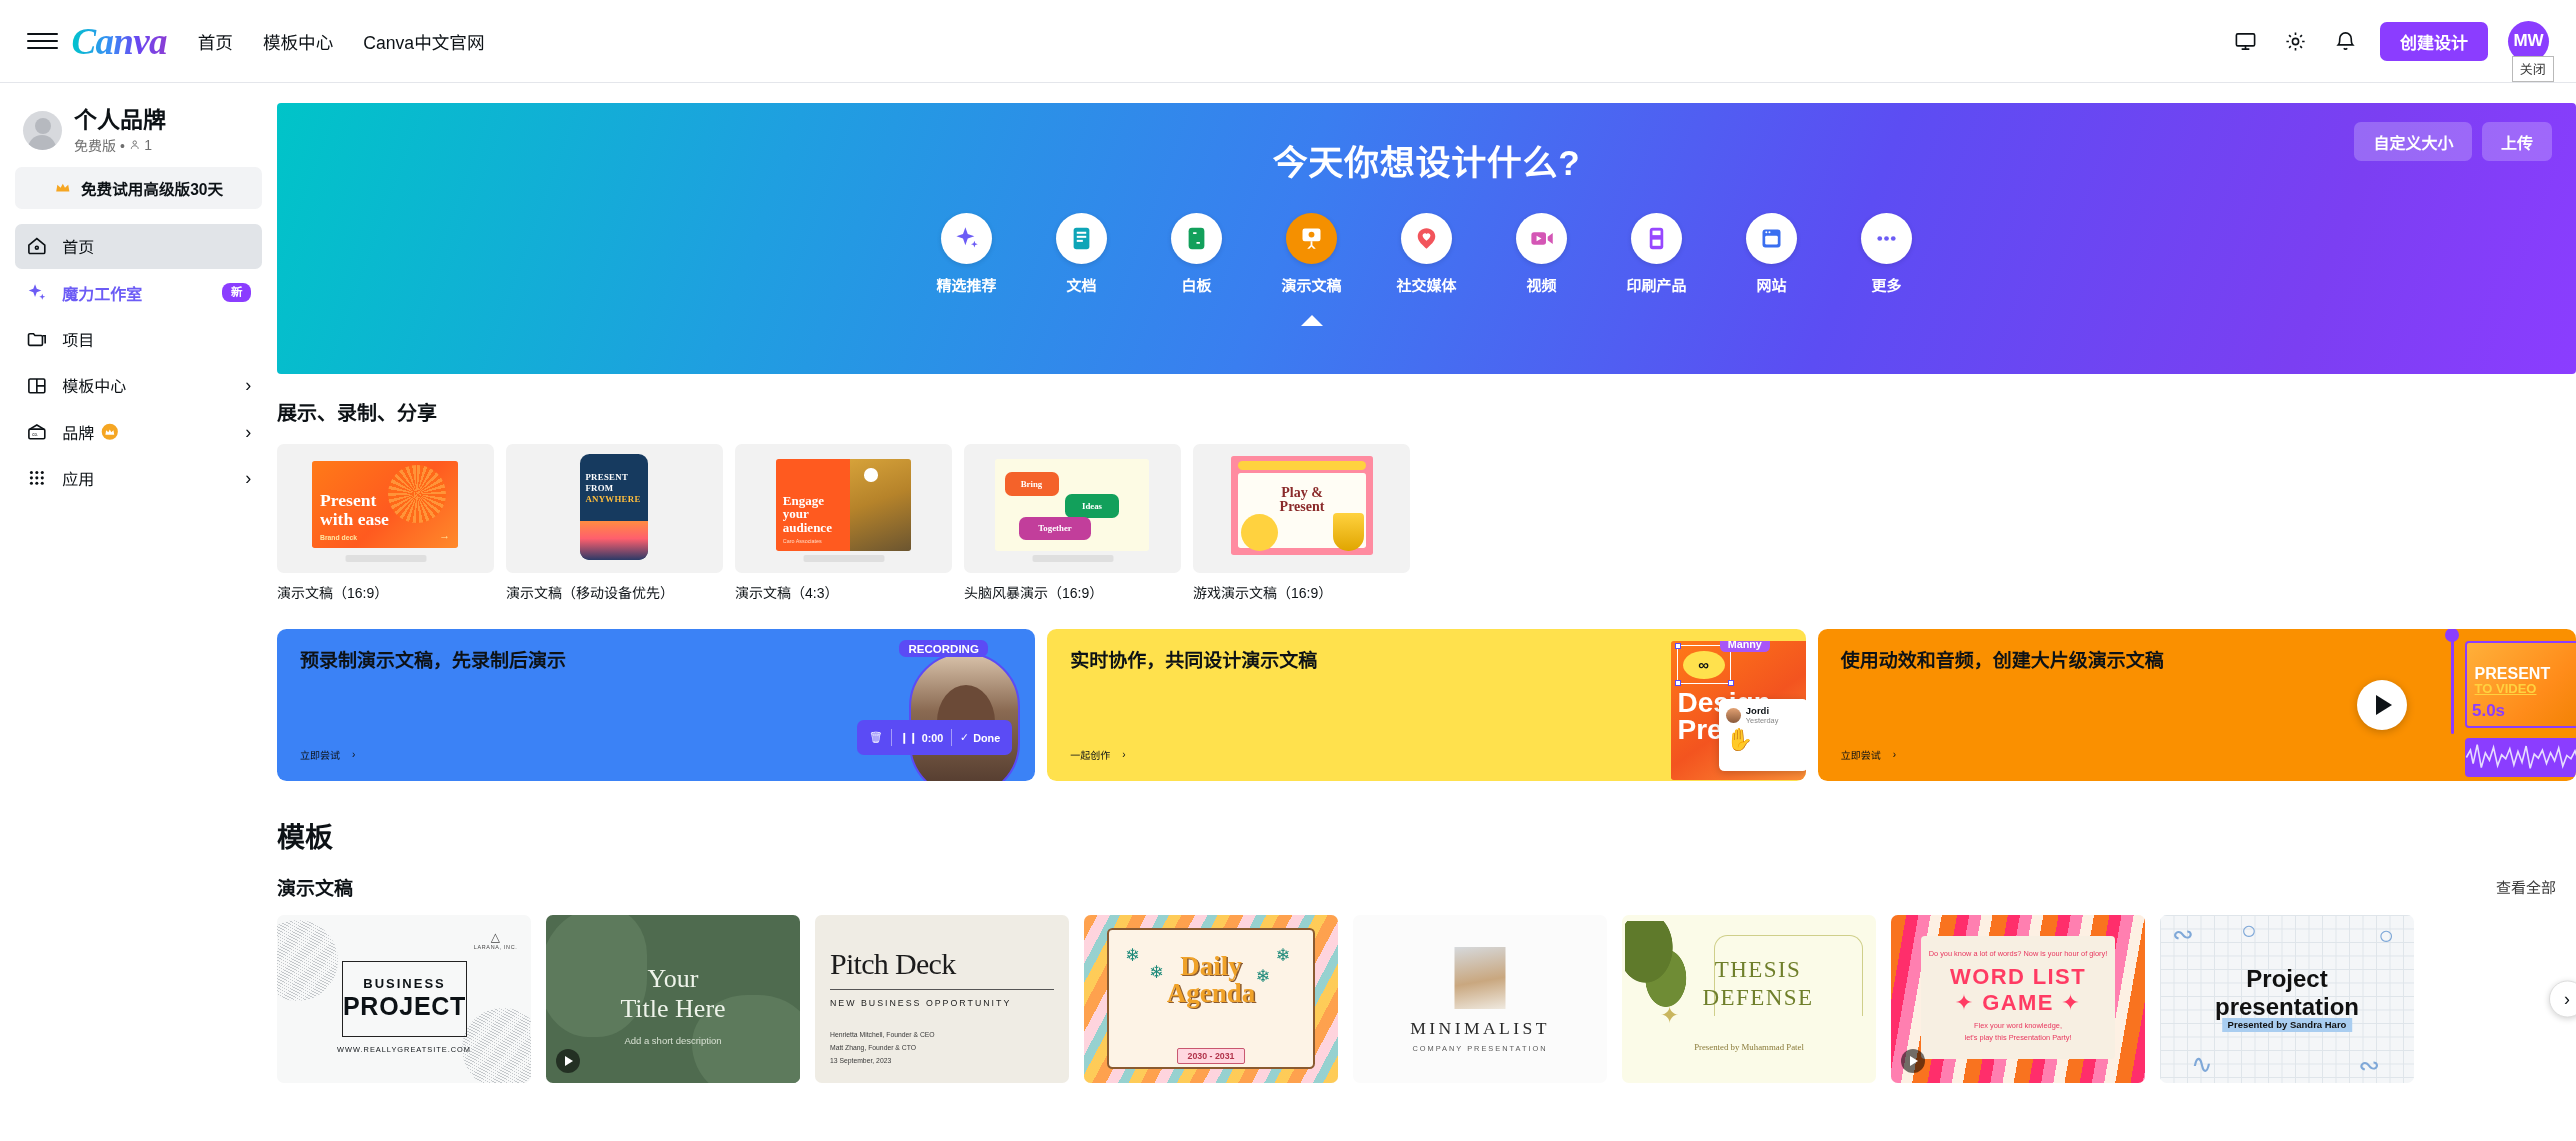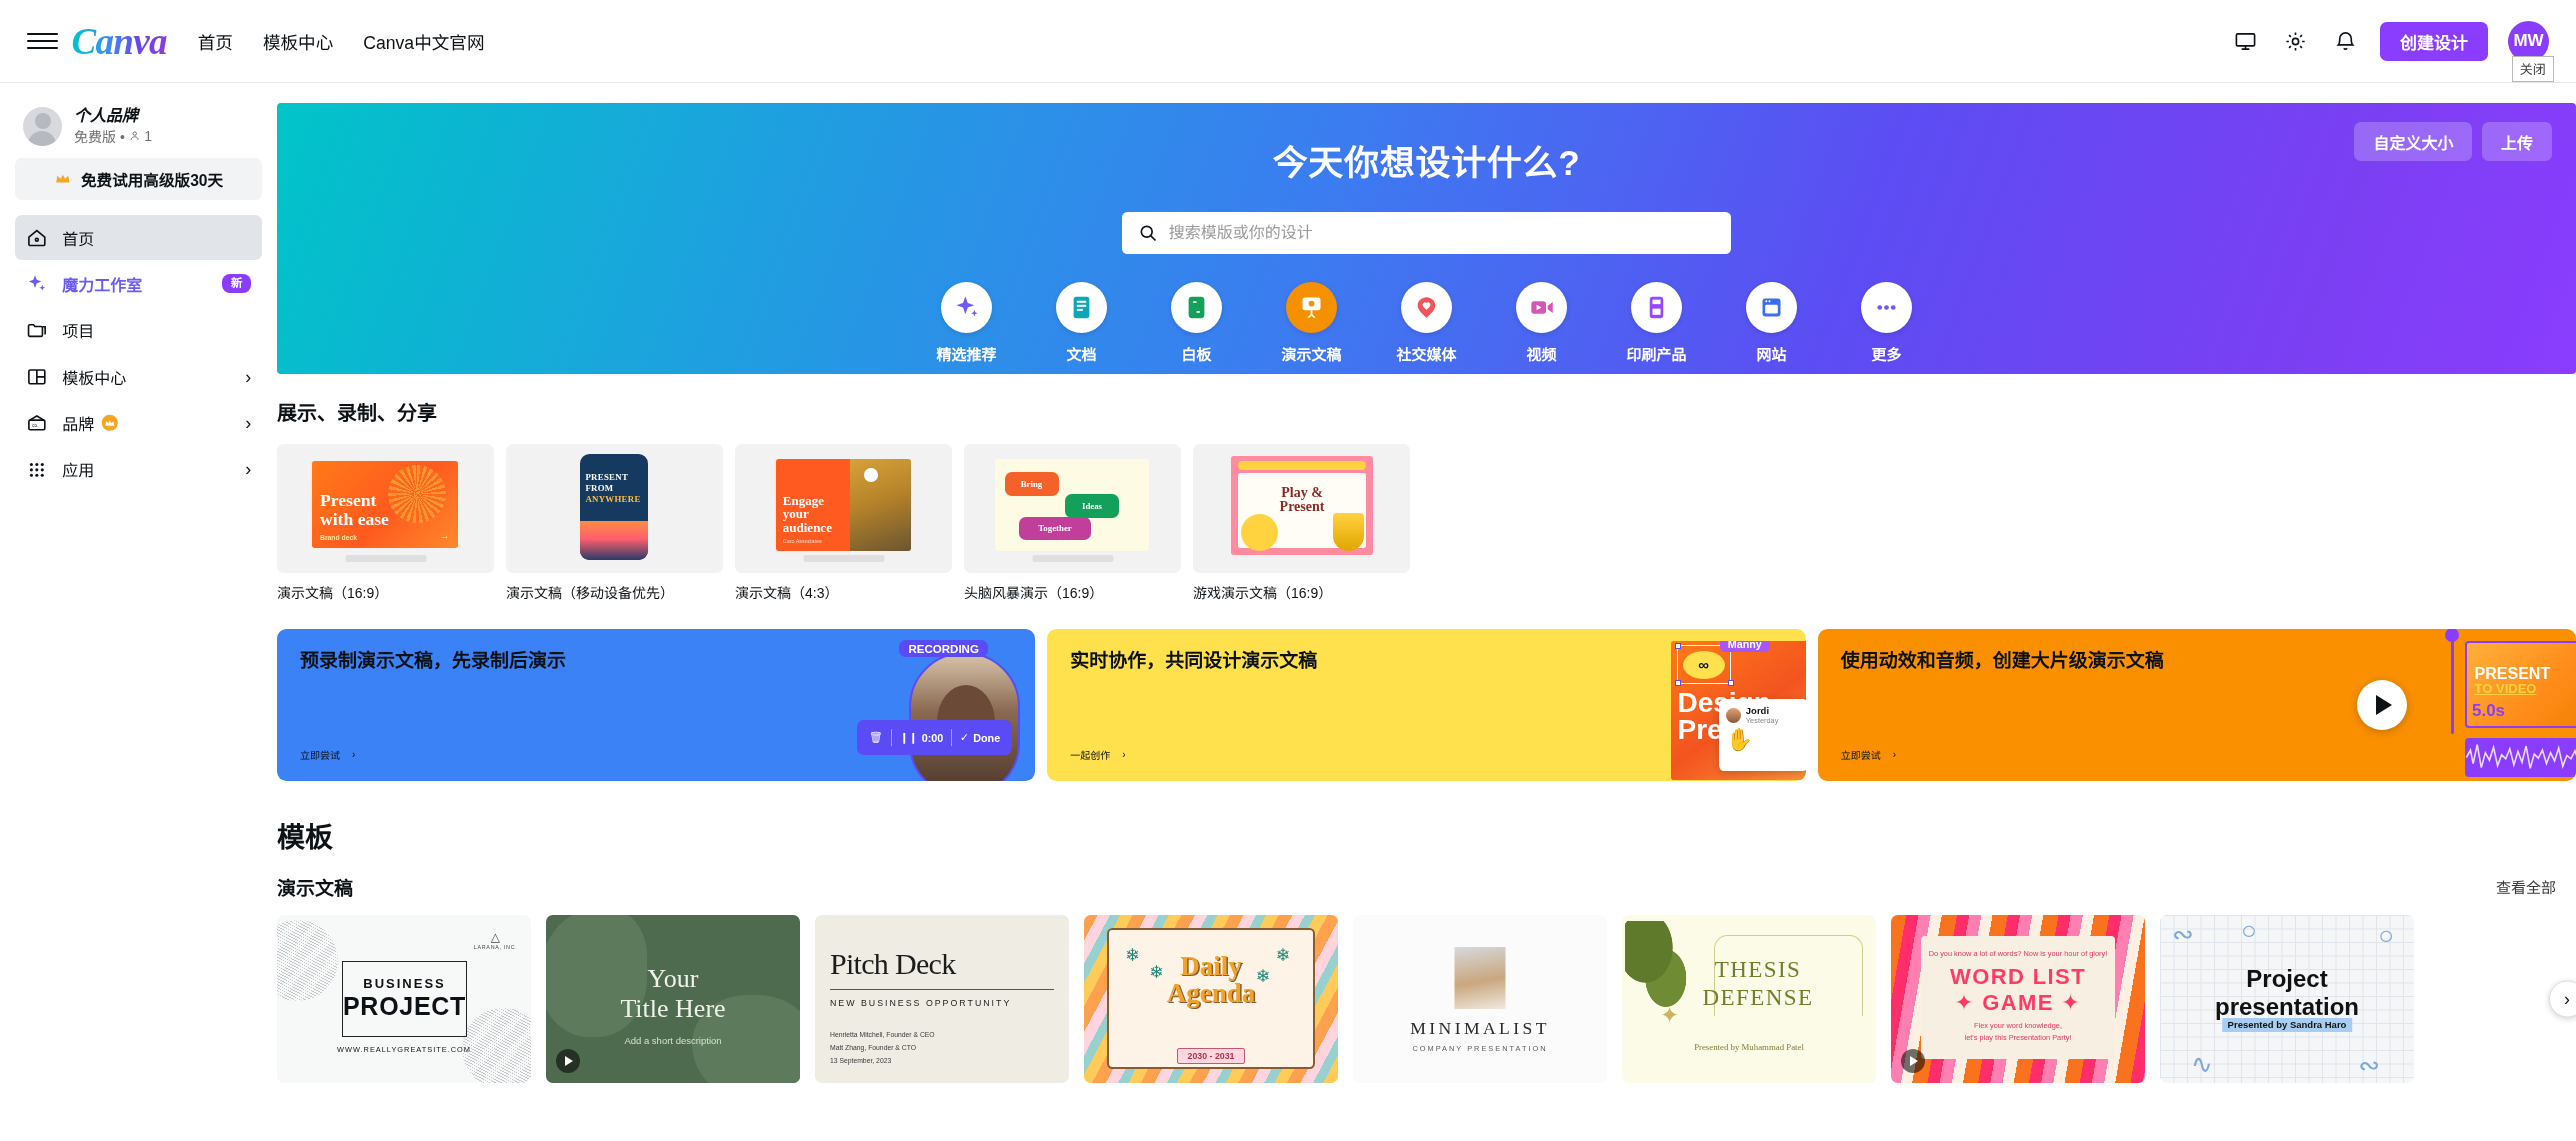--- a/index.html
+++ b/index.html
@@ -57,21 +57,21 @@
   }
   .profile { display: flex; align-items: center; gap: 12px; padding: 4px 8px 12px 8px; cursor: pointer; }
   .profile-pic {
     width: 39px; height: 39px; border-radius: 50%; background: #d7d9dd;
     position: relative; overflow: hidden; flex: 0 0 auto;
   }
   .profile-pic::before { content:""; position:absolute; width:16px; height:16px; border-radius:50%;
     background:#b6b9bf; left:11.5px; top:6.8px; }
   .profile-pic::after { content:""; position:absolute; width:28px; height:17.6px; border-radius:14px 14px 0 0;
     background:#b6b9bf; left:5.4px; top:24px; }
-  .profile-name { font-size: 16px; font-weight: 700; line-height: 1.25; font-style: italic; }
+  .profile-name { font-size: 23px; font-weight: 700; line-height: 1.25; }
   .profile-sub { font-size: 14px; color: #6e6e6e; display: flex; align-items: center; gap: 4px; }
   .profile-sub svg { width: 11.5px; height: 11.5px; }
   .trial-btn {
     width: 100%; background: #f2f3f5; border: none; border-radius: 6.8px;
     height: 42px; display: flex; align-items: center; justify-content: center; gap: 9.5px;
     font-size: 15.6px; font-weight: 700; color: #0d1216; cursor: pointer;
     font-family: inherit; margin-bottom: 15px;
   }
   .nav-list { display: flex; flex-direction: column; gap: 1.4px; }
   .nav-item {
@@ -509,27 +509,20 @@
 
 <main class="main">
 
   <section class="hero">
     <div class="hero-actions">
       <button class="hero-btn">自定义大小</button>
       <button class="hero-btn">上传</button>
     </div>
     <h1 class="hero-title">今天你想设计什么?</h1>
 
-    <div class="searchbar">
-      <svg viewBox="0 0 24 24" fill="none" stroke="#0d1216" stroke-width="2">
-        <circle cx="10.5" cy="10.5" r="6.5"></circle>
-          <path d="M15.4 15.4 21 21"></path>
-      </svg>
-      <input type="text" placeholder="搜索模版或你的设计" style="">
-    </div>
 
     <div class="cats">
       <div class="cat">
         <div class="cat-circle">
           <svg viewBox="0 0 24 24" fill="#6c5cf5">
               <path d="M11 2l2.1 5.9L19 10l-5.9 2.1L11 18l-2.1-5.9L3 10l5.9-2.1L11 2Z"></path>
               <path d="M19 14l.8 2.2 2.2.8-2.2.8-.8 2.2-.8-2.2-2.2-.8 2.2-.8.8-2.2Z"></path>
             </svg>
         </div>
         <div class="cat-label">精选推荐</div>

